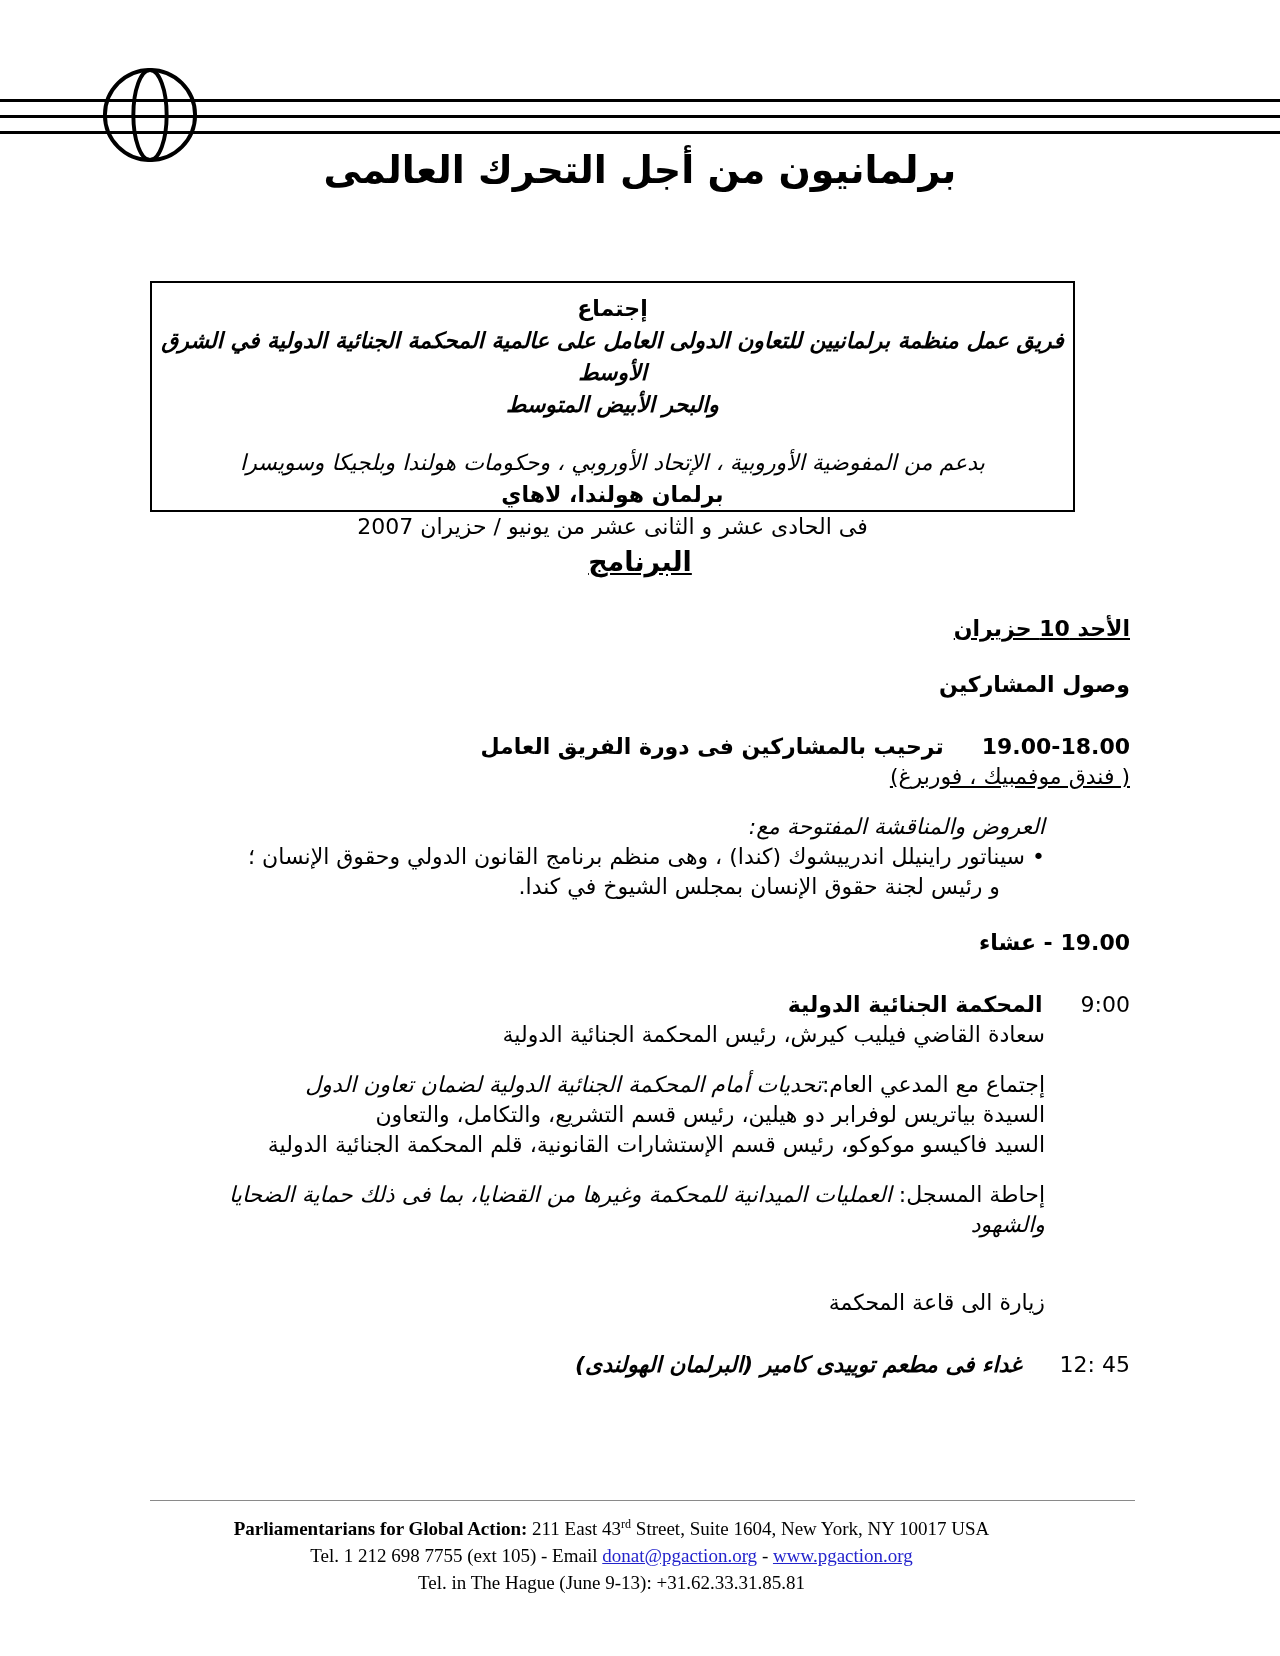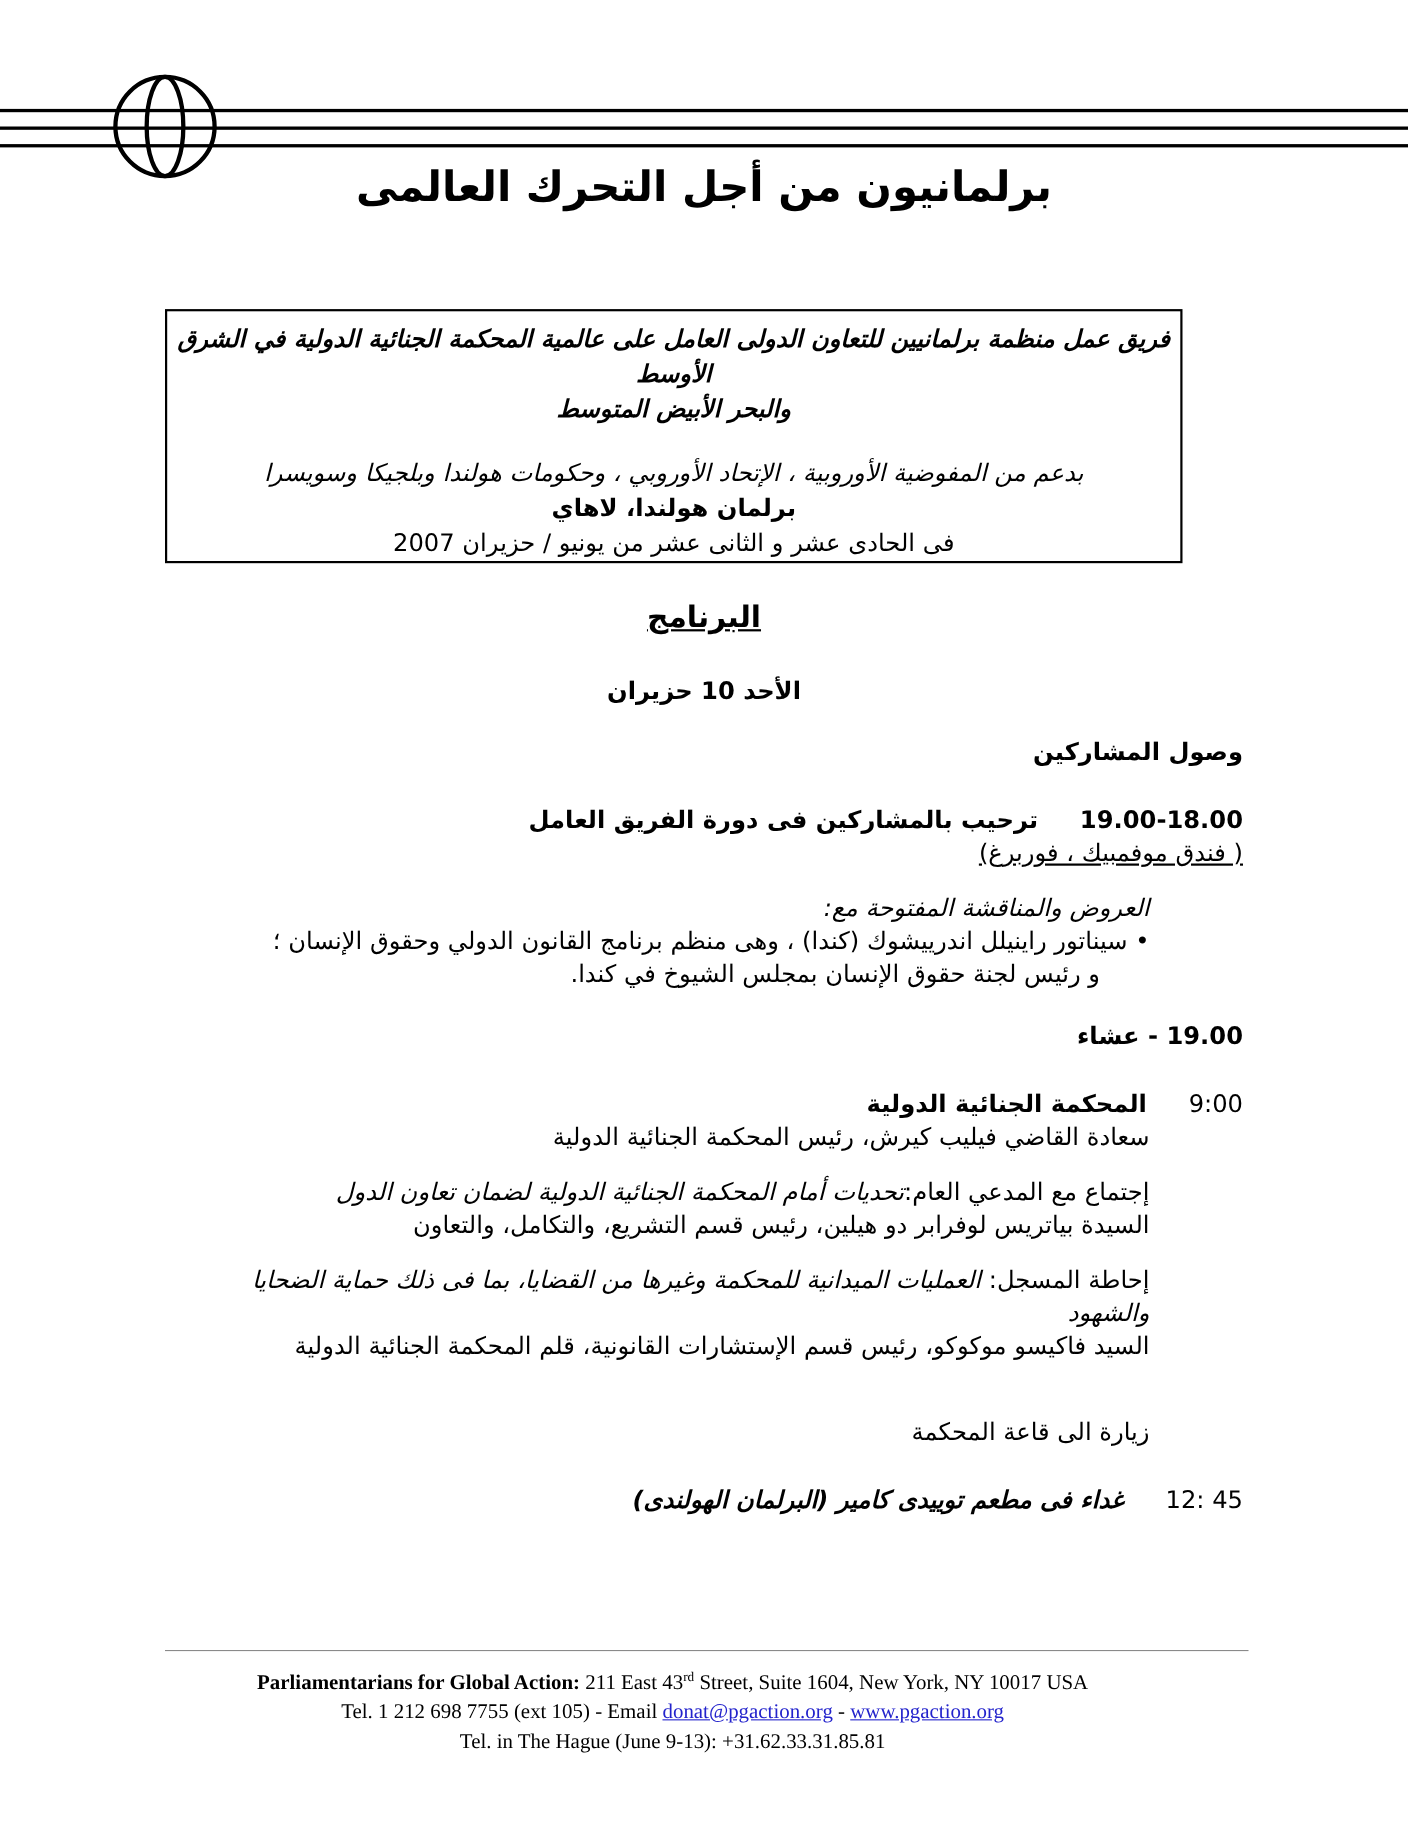--- a/index.html
+++ b/index.html
@@ -29,21 +29,21 @@
   .mb-venue{font-weight:bold;}
   
   .program-heading{
     position:absolute;top:546px;left:0;width:1280px;text-align:center;
     font-size:27px;font-weight:bold;text-decoration:underline;direction:rtl;
   }
   .program{
     position:absolute;top:600px;left:150px;width:980px;direction:rtl;
     font-size:22px;line-height:30px;text-align:right;
   }
-  .day-heading{font-weight:bold;margin-top:14px;text-align:center;}
+  .day-heading{font-weight:bold;text-decoration:underline;margin-top:14px;}
   .b{font-weight:bold;}
   .i{font-style:italic;}
   .bi{font-weight:bold;font-style:italic;}
   .num{direction:ltr;unicode-bidi:isolate;}
   .time-row{display:flex;align-items:flex-start;gap:38px;margin-top:32px;}
   .mt26{margin-top:26px;}
   .mt20{margin-top:20px;}
   .mt48{margin-top:48px;}
   .ind1{margin-right:85px;}
   .ind2{text-decoration:underline;}
@@ -66,20 +66,21 @@
     <div class="rule rule2"></div>
     <div class="rule rule3"></div>
     <svg class="globe" width="98" height="98" viewBox="0 0 100 100">
       <circle cx="50" cy="50" r="46" fill="none" stroke="#000" stroke-width="4"></circle>
       <ellipse cx="50" cy="50" rx="17" ry="46" fill="none" stroke="#000" stroke-width="4"></ellipse>
     </svg>
     <div class="doc-title">برلمانيون من أجل التحرك العالمى</div>
   </div>
 
   <div class="meeting-box">
+    <div class="mb-title">إجتماع</div>
     <div class="mb-sub">فريق عمل منظمة برلمانيين للتعاون الدولى العامل على عالمية المحكمة الجنائية الدولية في الشرق الأوسط</div>
     <div class="mb-sub">والبحر الأبيض المتوسط</div>
     <div class="mb-gap"></div>
     <div class="mb-support">بدعم من المفوضية الأوروبية ، الإتحاد الأوروبي ، وحكومات هولندا وبلجيكا وسويسرا</div>
     <div class="mb-venue">برلمان هولندا، لاهاي</div>
     <div class="mb-dates">فى الحادى عشر و الثانى عشر من يونيو / حزيران 2007</div>
   </div>
 
   <div class="program-heading">البرنامج</div>
 
@@ -105,22 +106,22 @@
     <div class="time-row">
       <span class="num">9:00</span>
       <span class="b">المحكمة الجنائية الدولية</span>
     </div>
 
     <div class="ind1">سعادة القاضي فيليب كيرش، رئيس المحكمة الجنائية الدولية</div>
 
     <div class="ind1 mt20"><span>إجتماع مع المدعي العام:</span><span class="i">تحديات أمام المحكمة الجنائية الدولية لضمان تعاون الدول</span></div>
     <div class="ind1">السيدة بياتريس لوفرابر دو هيلين، رئيس قسم التشريع، والتكامل، والتعاون</div>
 
+    <div class="ind1">السيد فاكيسو موكوكو، رئيس قسم الإستشارات القانونية، قلم المحكمة الجنائية الدولية</div>
     <div class="ind1 mt20"><span>إحاطة المسجل: </span><span class="i">العمليات الميدانية للمحكمة وغيرها من القضايا، بما فى ذلك حماية الضحايا والشهود</span></div>
-    <div class="ind1">السيد فاكيسو موكوكو، رئيس قسم الإستشارات القانونية، قلم المحكمة الجنائية الدولية</div>
 
     <div class="ind1 mt48">زيارة الى قاعة المحكمة</div>
 
     <div class="time-row">
       <span class="num">12: 45</span>
       <span class="bi">غداء فى مطعم توييدى كامير (البرلمان الهولندى)</span>
     </div>
 
   </div>
 

